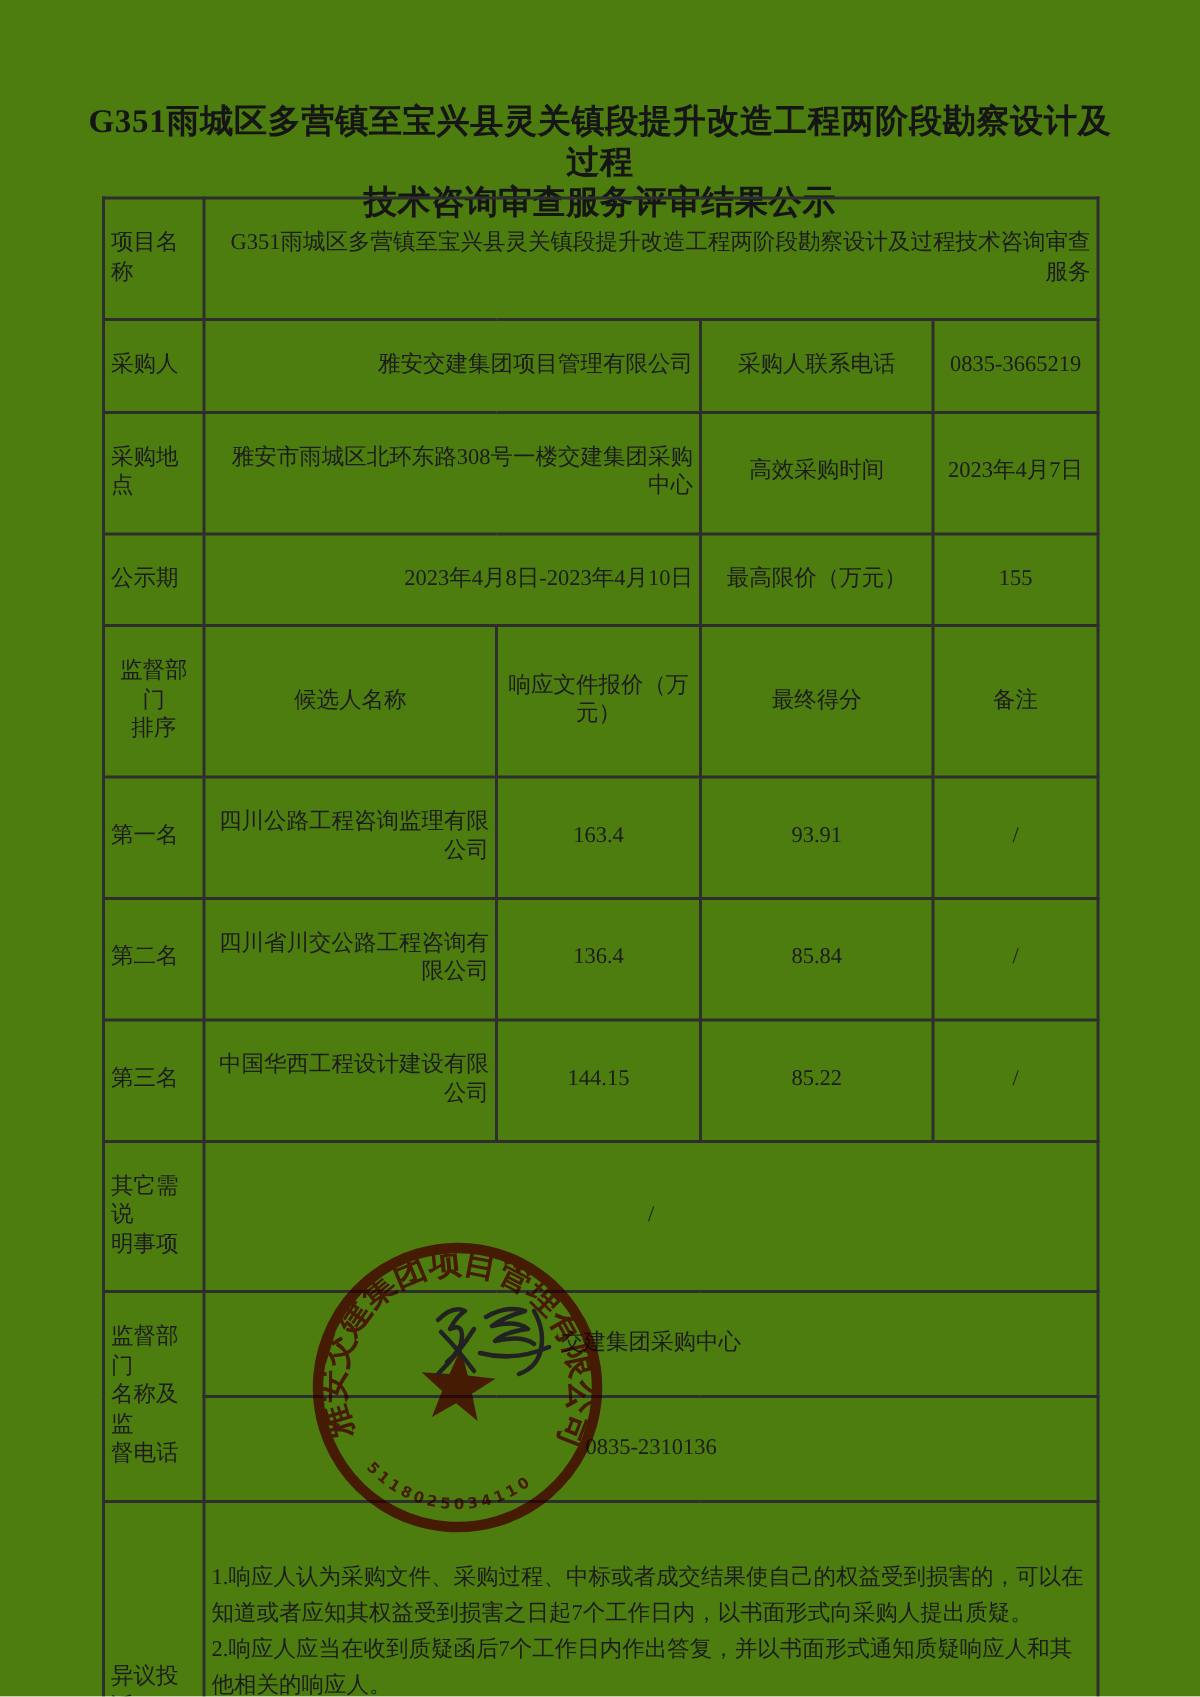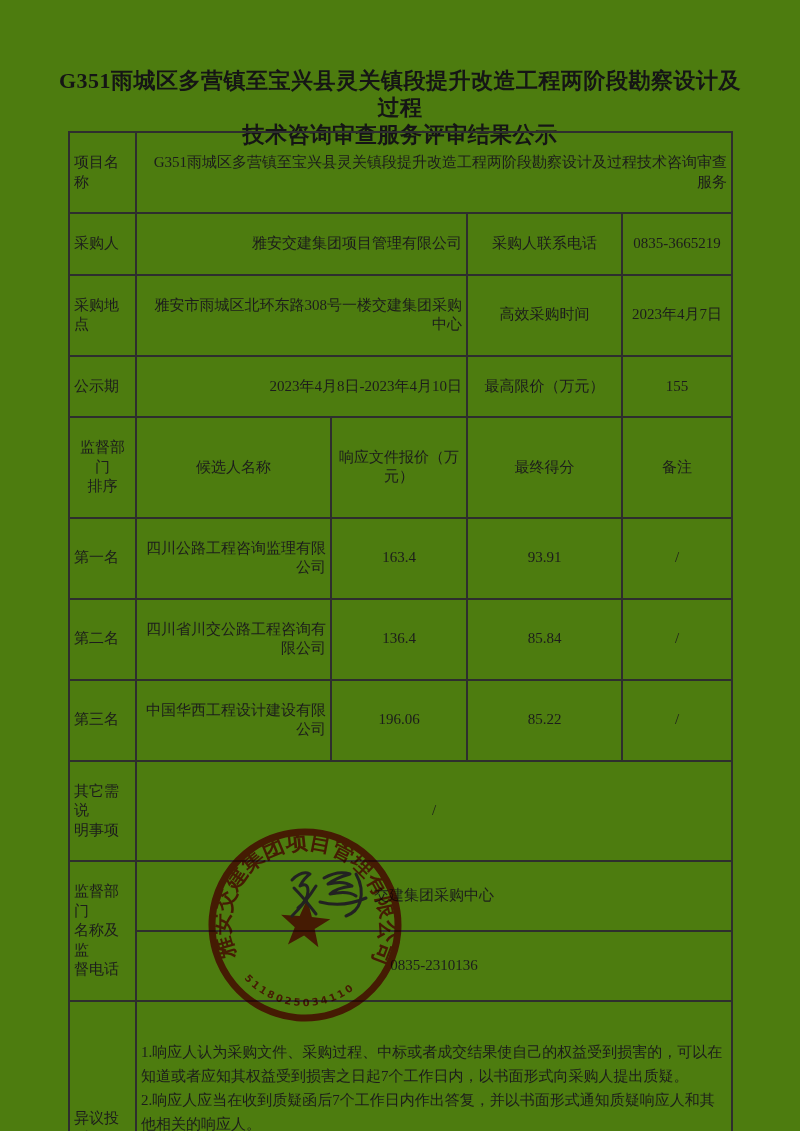--- a/index.html
+++ b/index.html
@@ -151,21 +151,21 @@
       <tr class="r7">
         <td class="lbl">第二名</td>
         <td class="lft">四川省川交公路工程咨询有限公司</td>
         <td class="ctr">136.4</td>
         <td class="ctr">85.84</td>
         <td class="ctr">/</td>
       </tr>
       <tr class="r8">
         <td class="lbl">第三名</td>
         <td class="lft">中国华西工程设计建设有限公司</td>
-        <td class="ctr">196.06</td>
+        <td class="ctr">144.15</td>
         <td class="ctr">85.22</td>
         <td class="ctr">/</td>
       </tr>
       <tr class="r9">
         <td class="lbl">其它需说
 明事项</td>
         <td colspan="4" class="ctr">/</td>
       </tr>
       <tr class="r10">
         <td class="lbl" rowspan="2">监督部门

